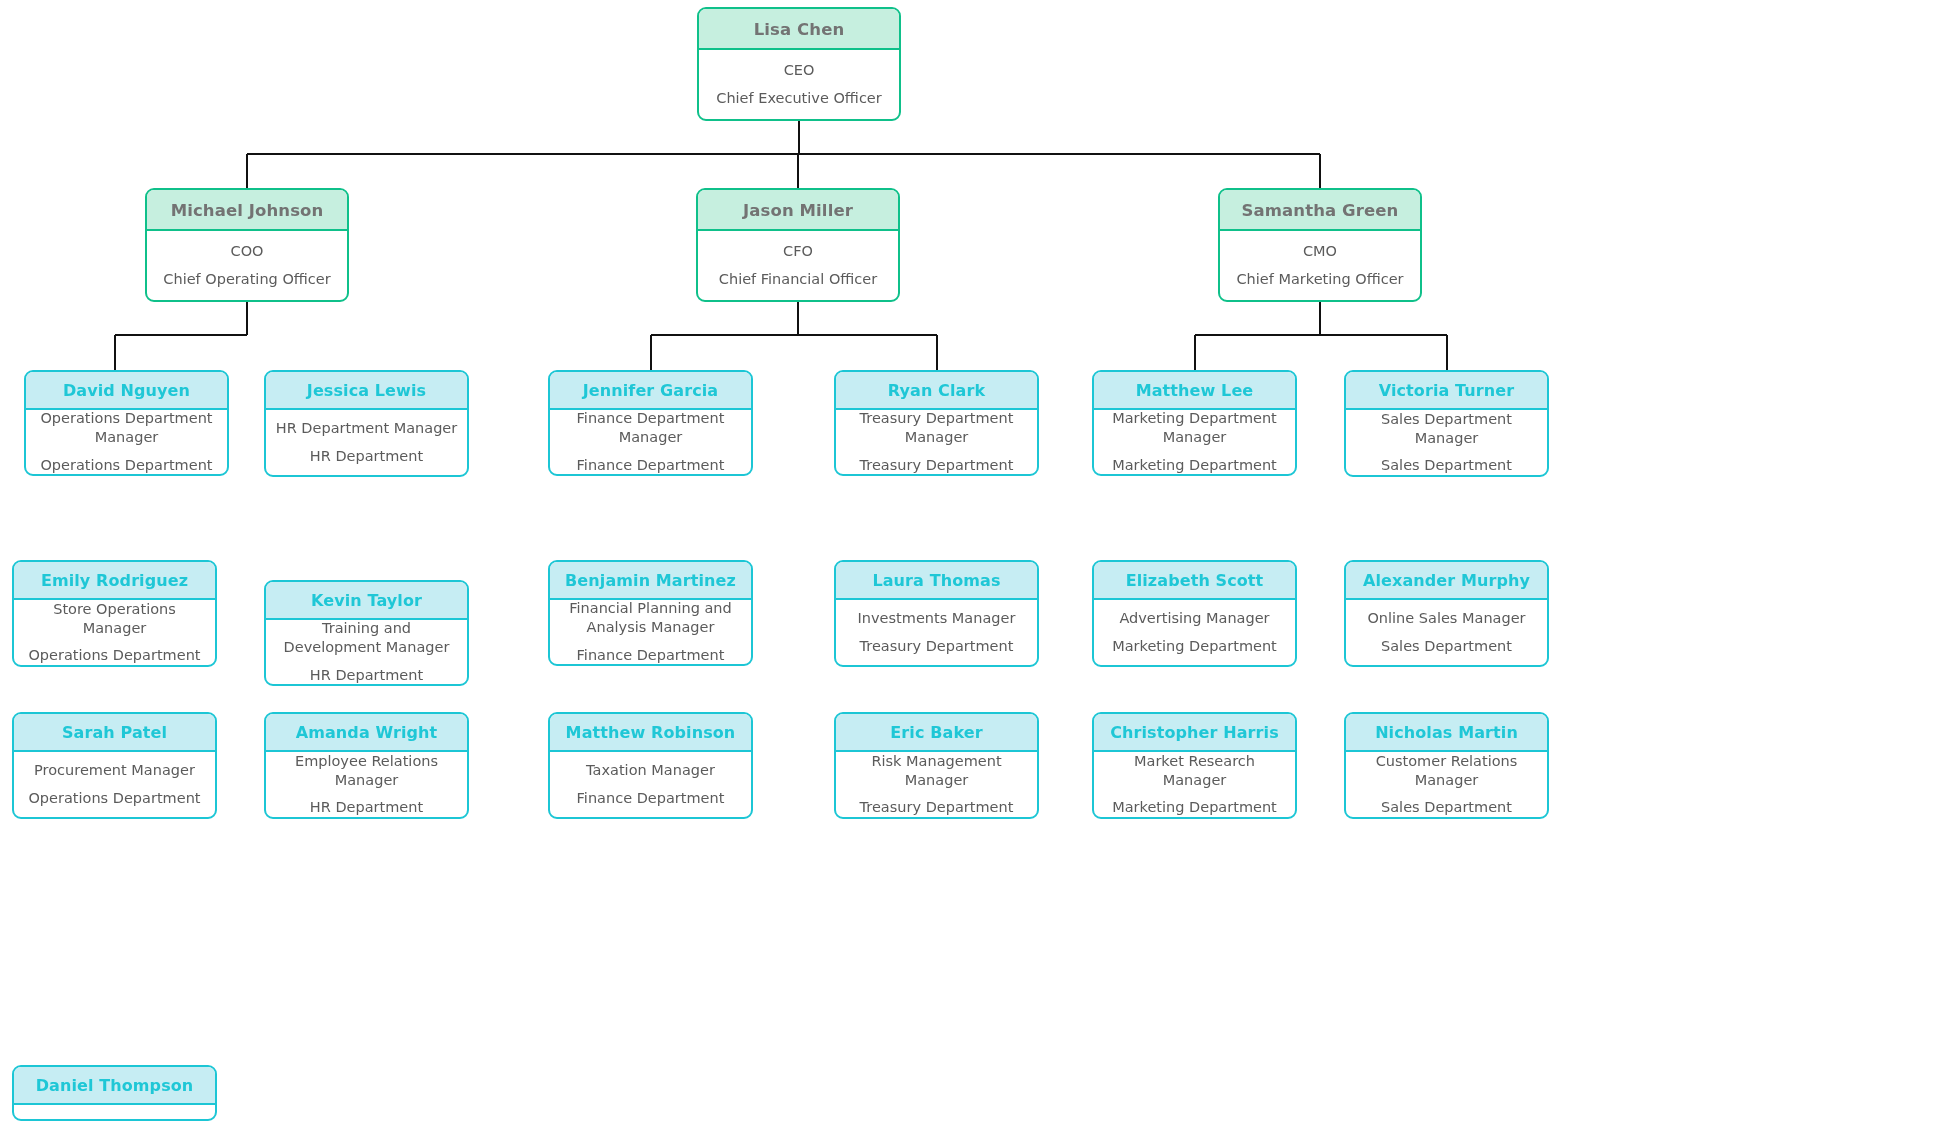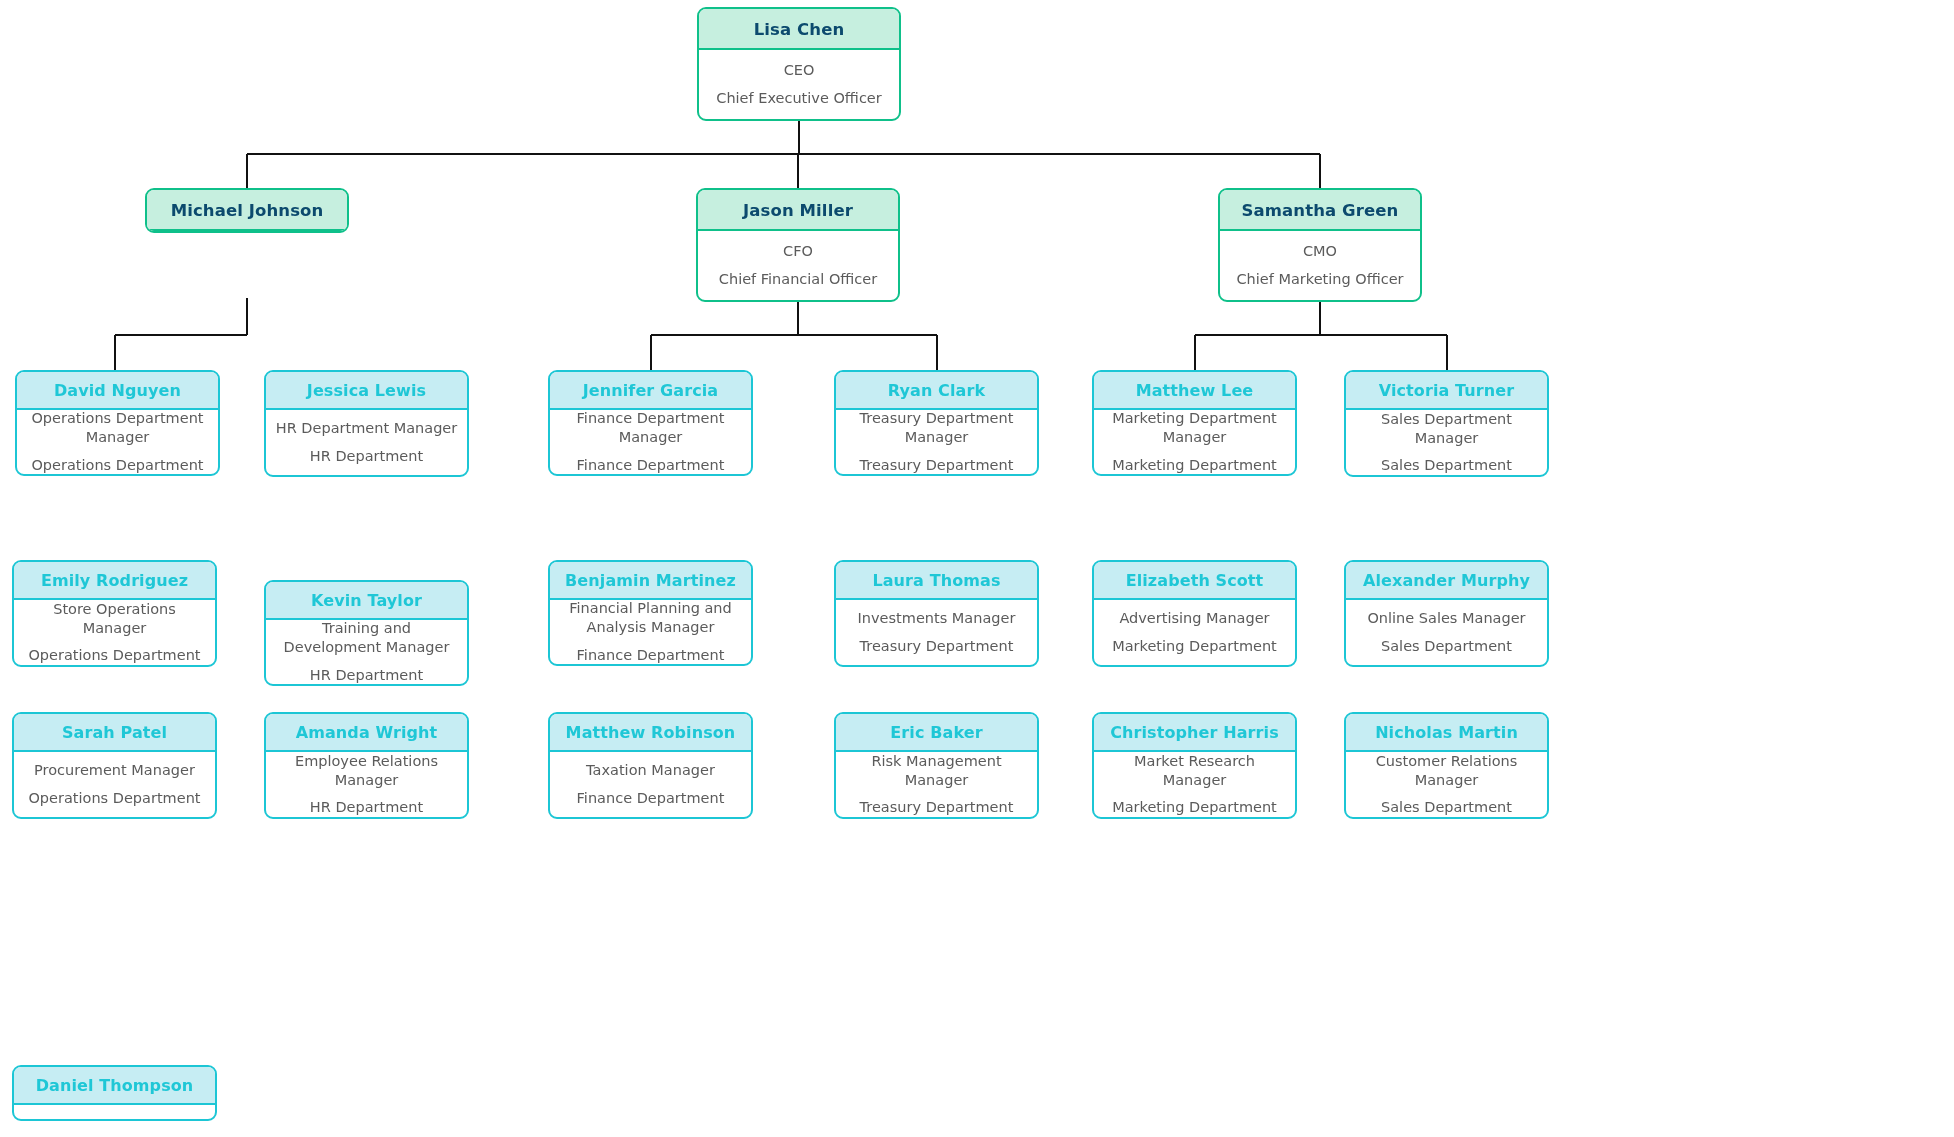--- a/index.html
+++ b/index.html
@@ -67,21 +67,21 @@
     width: 100%;
     line-height: 1.30;
   }
 
   
   .theme-green {
     border-color: #0fc08a;
   }
   .theme-green .node-header {
     background: #c6efdf;
-    color: #0c4a6e;
+    color: #737373;
     border-bottom-color: #0fc08a;
   }
 
   
   .theme-cyan {
     border-color: #1cc6d5;
   }
   .theme-cyan .node-header {
     background: #c6edf3;
     color: #1fc7d6;
@@ -166,36 +166,40 @@
   <div id="nodes-layer">
       <div class="node theme-green size-exec" style="left: 697px; top: 7px;">
         <div class="node-header">Lisa Chen</div>
         <div class="node-body">
           <span class="node-role">CEO</span>
           <span class="node-dept">Chief Executive Officer</span>
         </div>
       </div>
       <div class="node theme-green size-exec" style="left: 145px; top: 188px;">
         <div class="node-header">Michael Johnson</div>
+        <div class="node-body">
+          <span class="node-role">COO</span>
+          <span class="node-dept">Chief Operating Officer</span>
+        </div>
       </div>
       <div class="node theme-green size-exec" style="left: 696px; top: 188px;">
         <div class="node-header">Jason Miller</div>
         <div class="node-body">
           <span class="node-role">CFO</span>
           <span class="node-dept">Chief Financial Officer</span>
         </div>
       </div>
       <div class="node theme-green size-exec" style="left: 1218px; top: 188px;">
         <div class="node-header">Samantha Green</div>
         <div class="node-body">
           <span class="node-role">CMO</span>
           <span class="node-dept">Chief Marketing Officer</span>
         </div>
       </div>
-      <div class="node theme-cyan size-mgr2" style="left: 15px; top: 370px;">
+      <div class="node theme-cyan size-mgr2" style="left: 24px; top: 370px;">
         <div class="node-header">David Nguyen</div>
         <div class="node-body">
           <span class="node-role">Operations Department Manager</span>
           <span class="node-dept">Operations Department</span>
         </div>
       </div>
       <div class="node theme-cyan size-mgr1" style="left: 264px; top: 370px;">
         <div class="node-header">Jessica Lewis</div>
         <div class="node-body">
           <span class="node-role">HR Department Manager</span>

